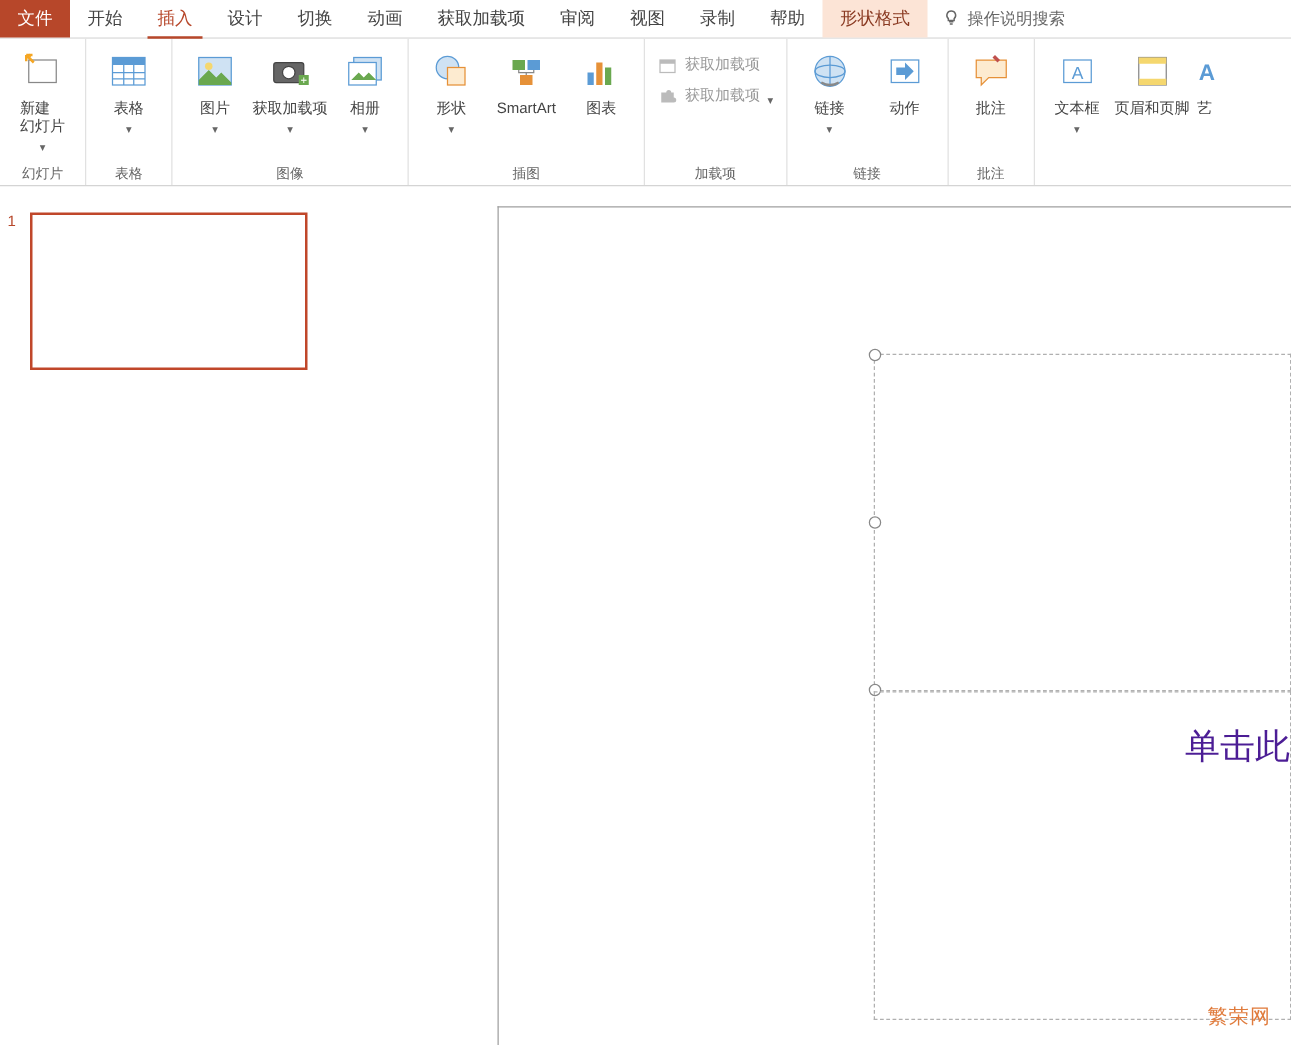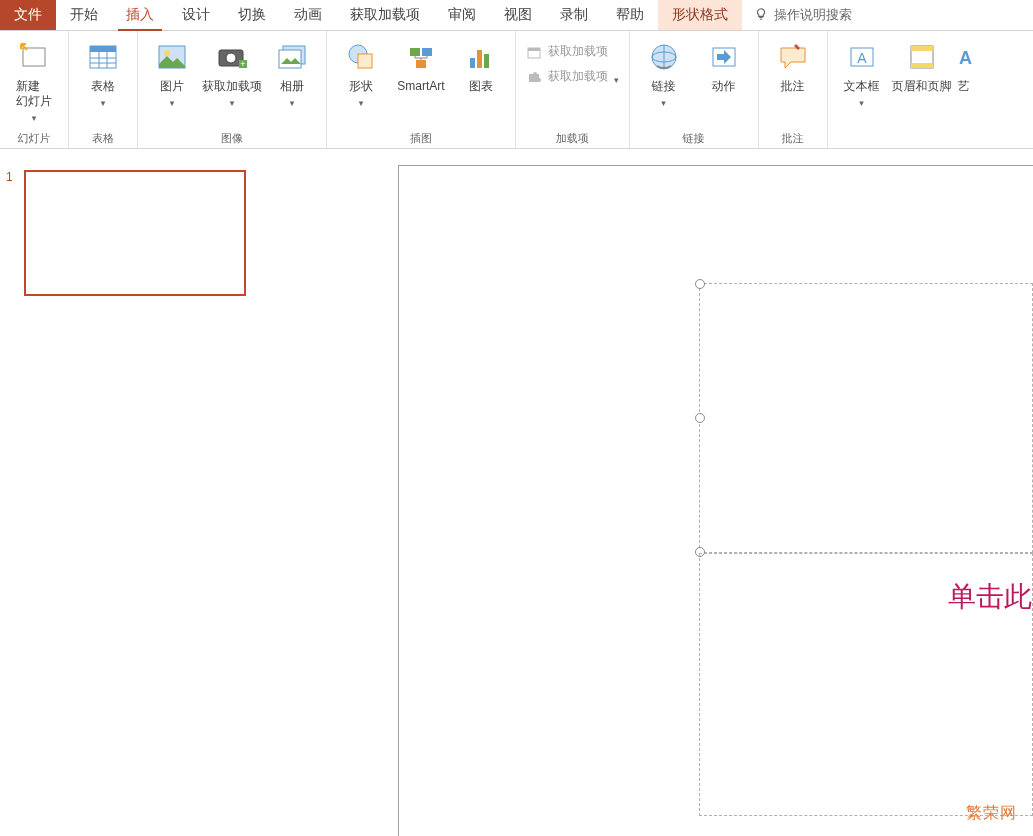--- a/index.html
+++ b/index.html
@@ -31,21 +31,21 @@
   .workspace { position:absolute; top:150px; left:0; right:0; bottom:0; display:flex; background:#fff; }
   .thumb-pane { width:268px; border-right:0px solid #ddd; padding-top:20px; }
   .thumb-row { display:flex; gap:8px; padding-left:6px; }
   .thumb-num { font-size:12px; color:#b7472a; width:10px; }
   .thumb { width:222px; height:126px; border:2px solid #c0472a; background:#fff; }
 
   .slide-area { flex:1; position:relative; background:#fff; }
   .slide-edge { position:absolute; top:15px; left:130px; right:0; bottom:0; border-left:1px solid #a0a0a0; border-top:1px solid #a0a0a0; }
   .placeholder-title { position:absolute; top:117px; left:300px; right:0; height:270px; border:1px dashed #b0b0b0; }
   .placeholder-body { position:absolute; top:387px; left:300px; right:0; bottom:20px; border:1px dashed #b0b0b0; display:flex; align-items:flex-start; justify-content:flex-end; padding:24px 0 0 0; }
-  .body-text { font-size:28px; color:#be185d; padding-right:0; }
+  .body-text { font-size:28px; color:#4c1d95; padding-right:0; }
   .handle { width:10px; height:10px; border:1px solid #888; background:#fff; border-radius:50%; position:absolute; transform:translate(-50%,-50%); }
 
   .watermark { position:absolute; right:16px; bottom:12px; font-size:16px; color:#e07b3c; letter-spacing:1px; }
 </style>
 </head>
 <body>
 
 <div class="tabbar">
   <div class="tab file">文件</div>
   <div class="tab">开始</div>

